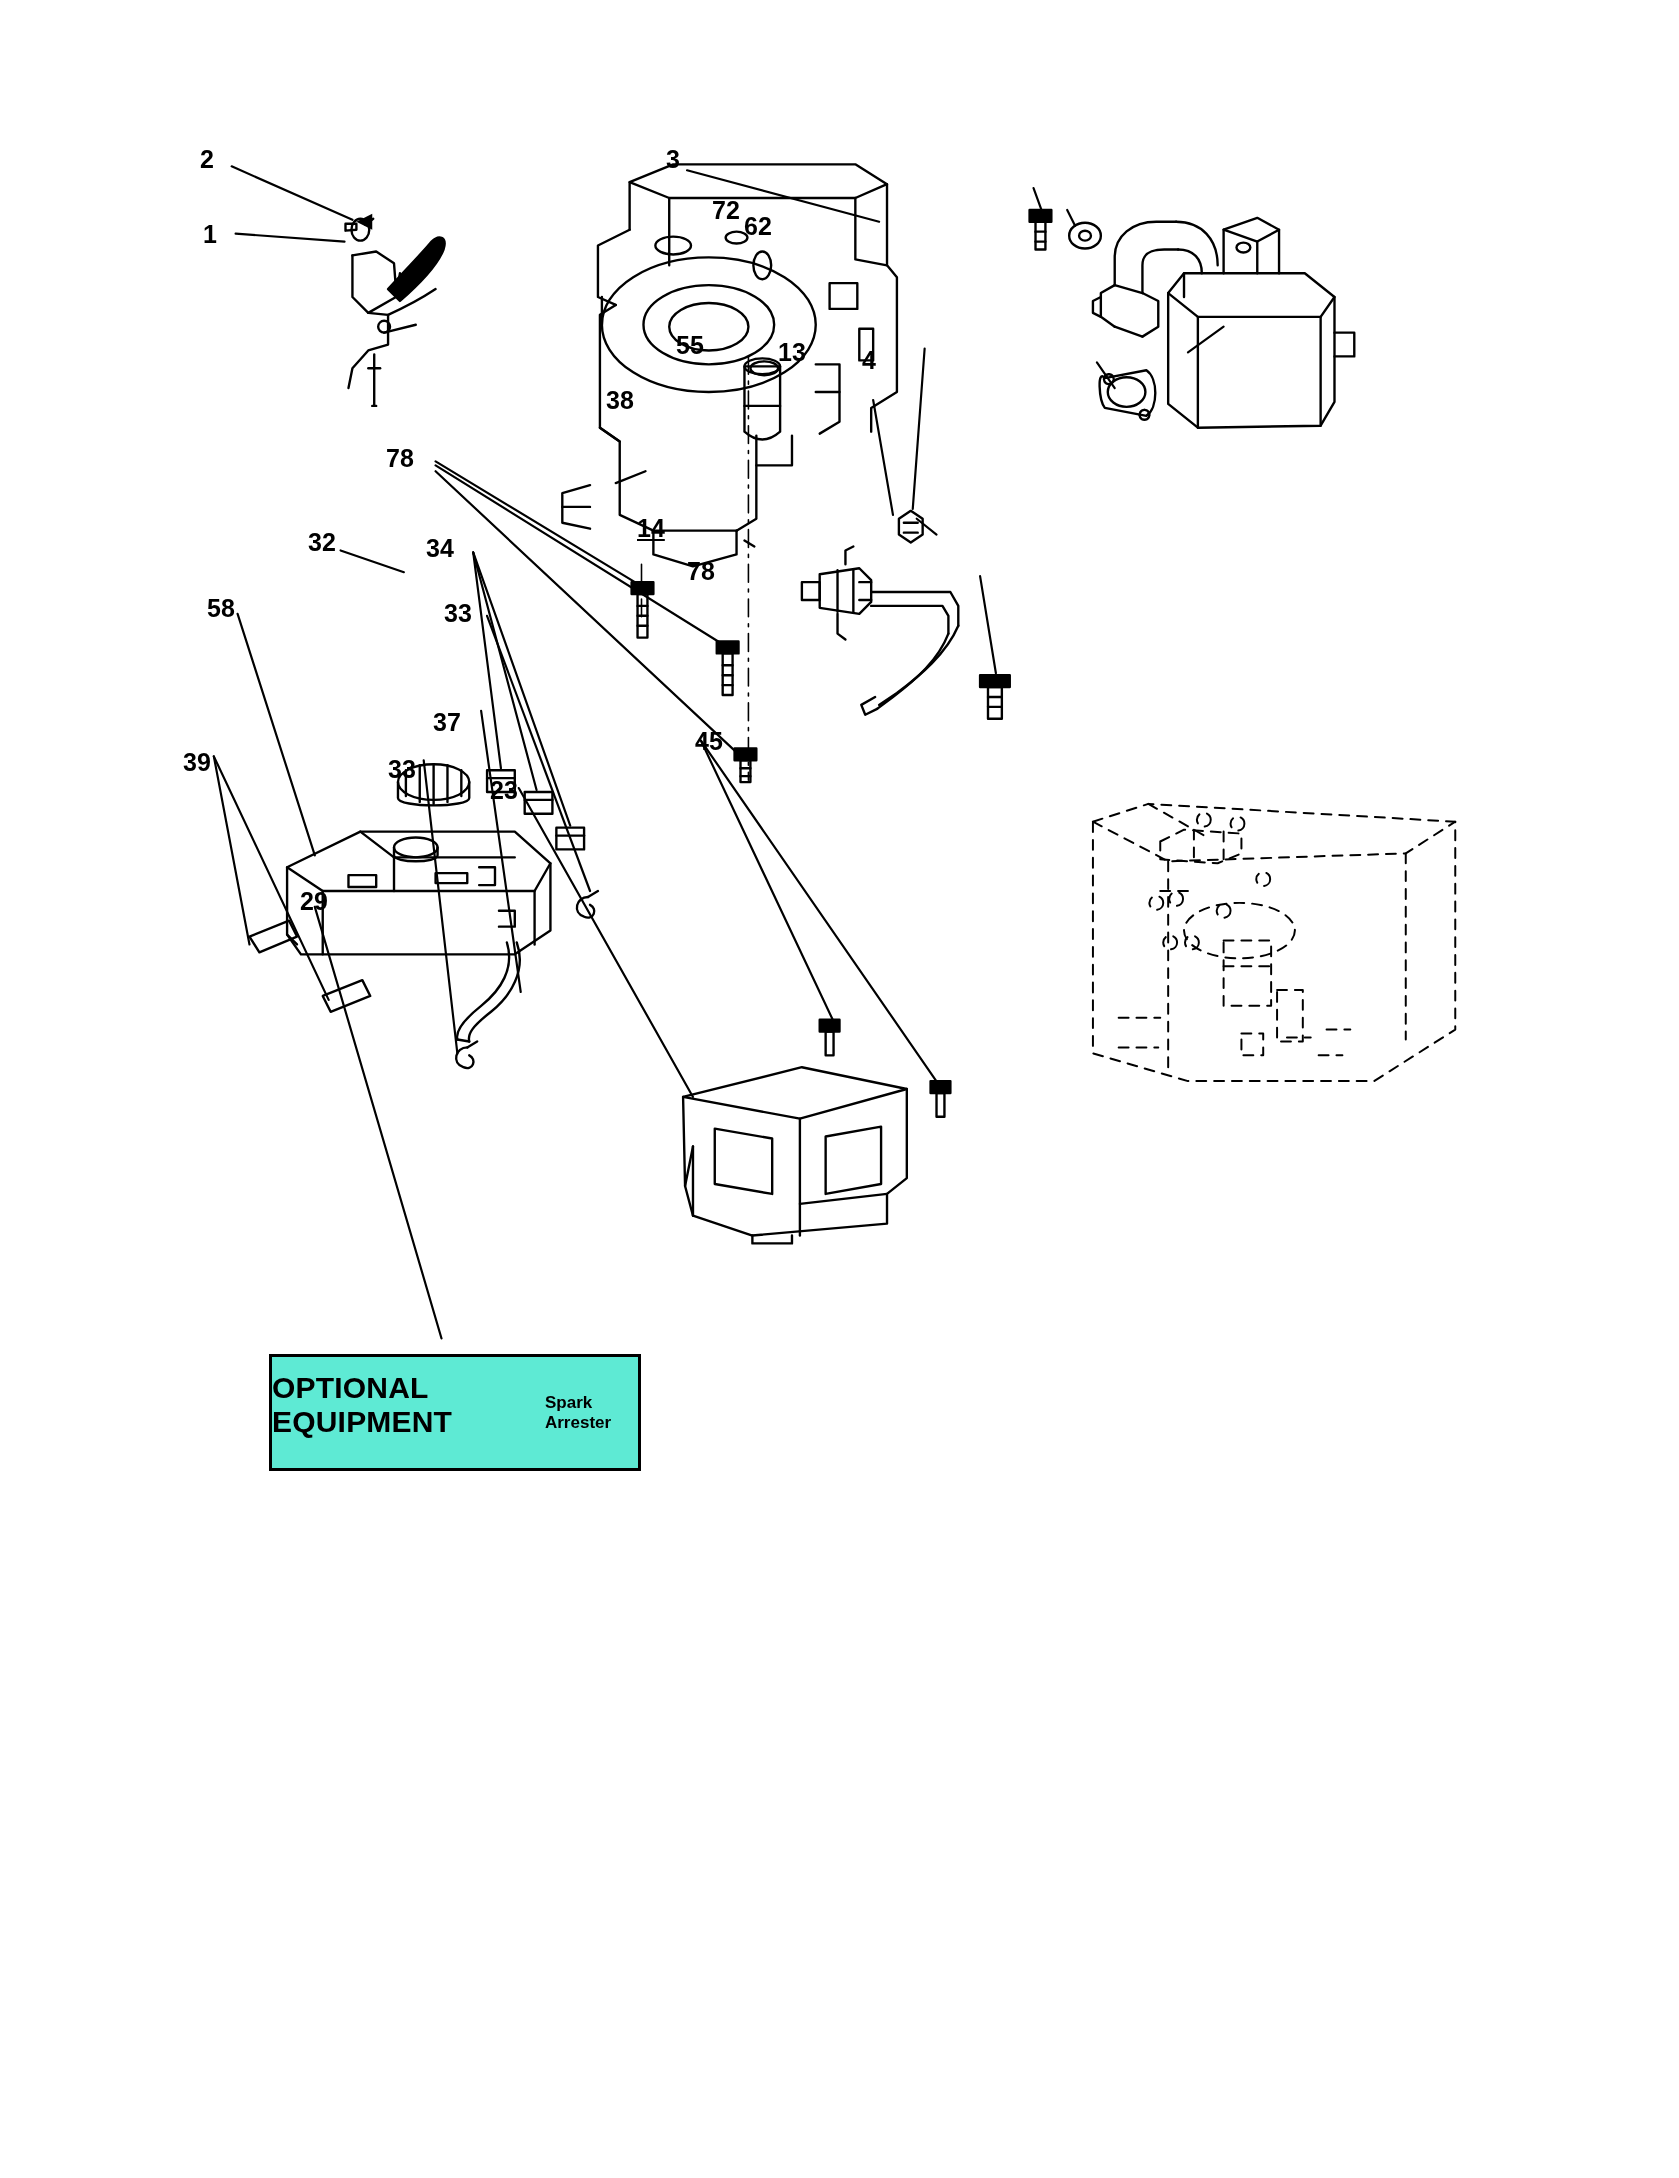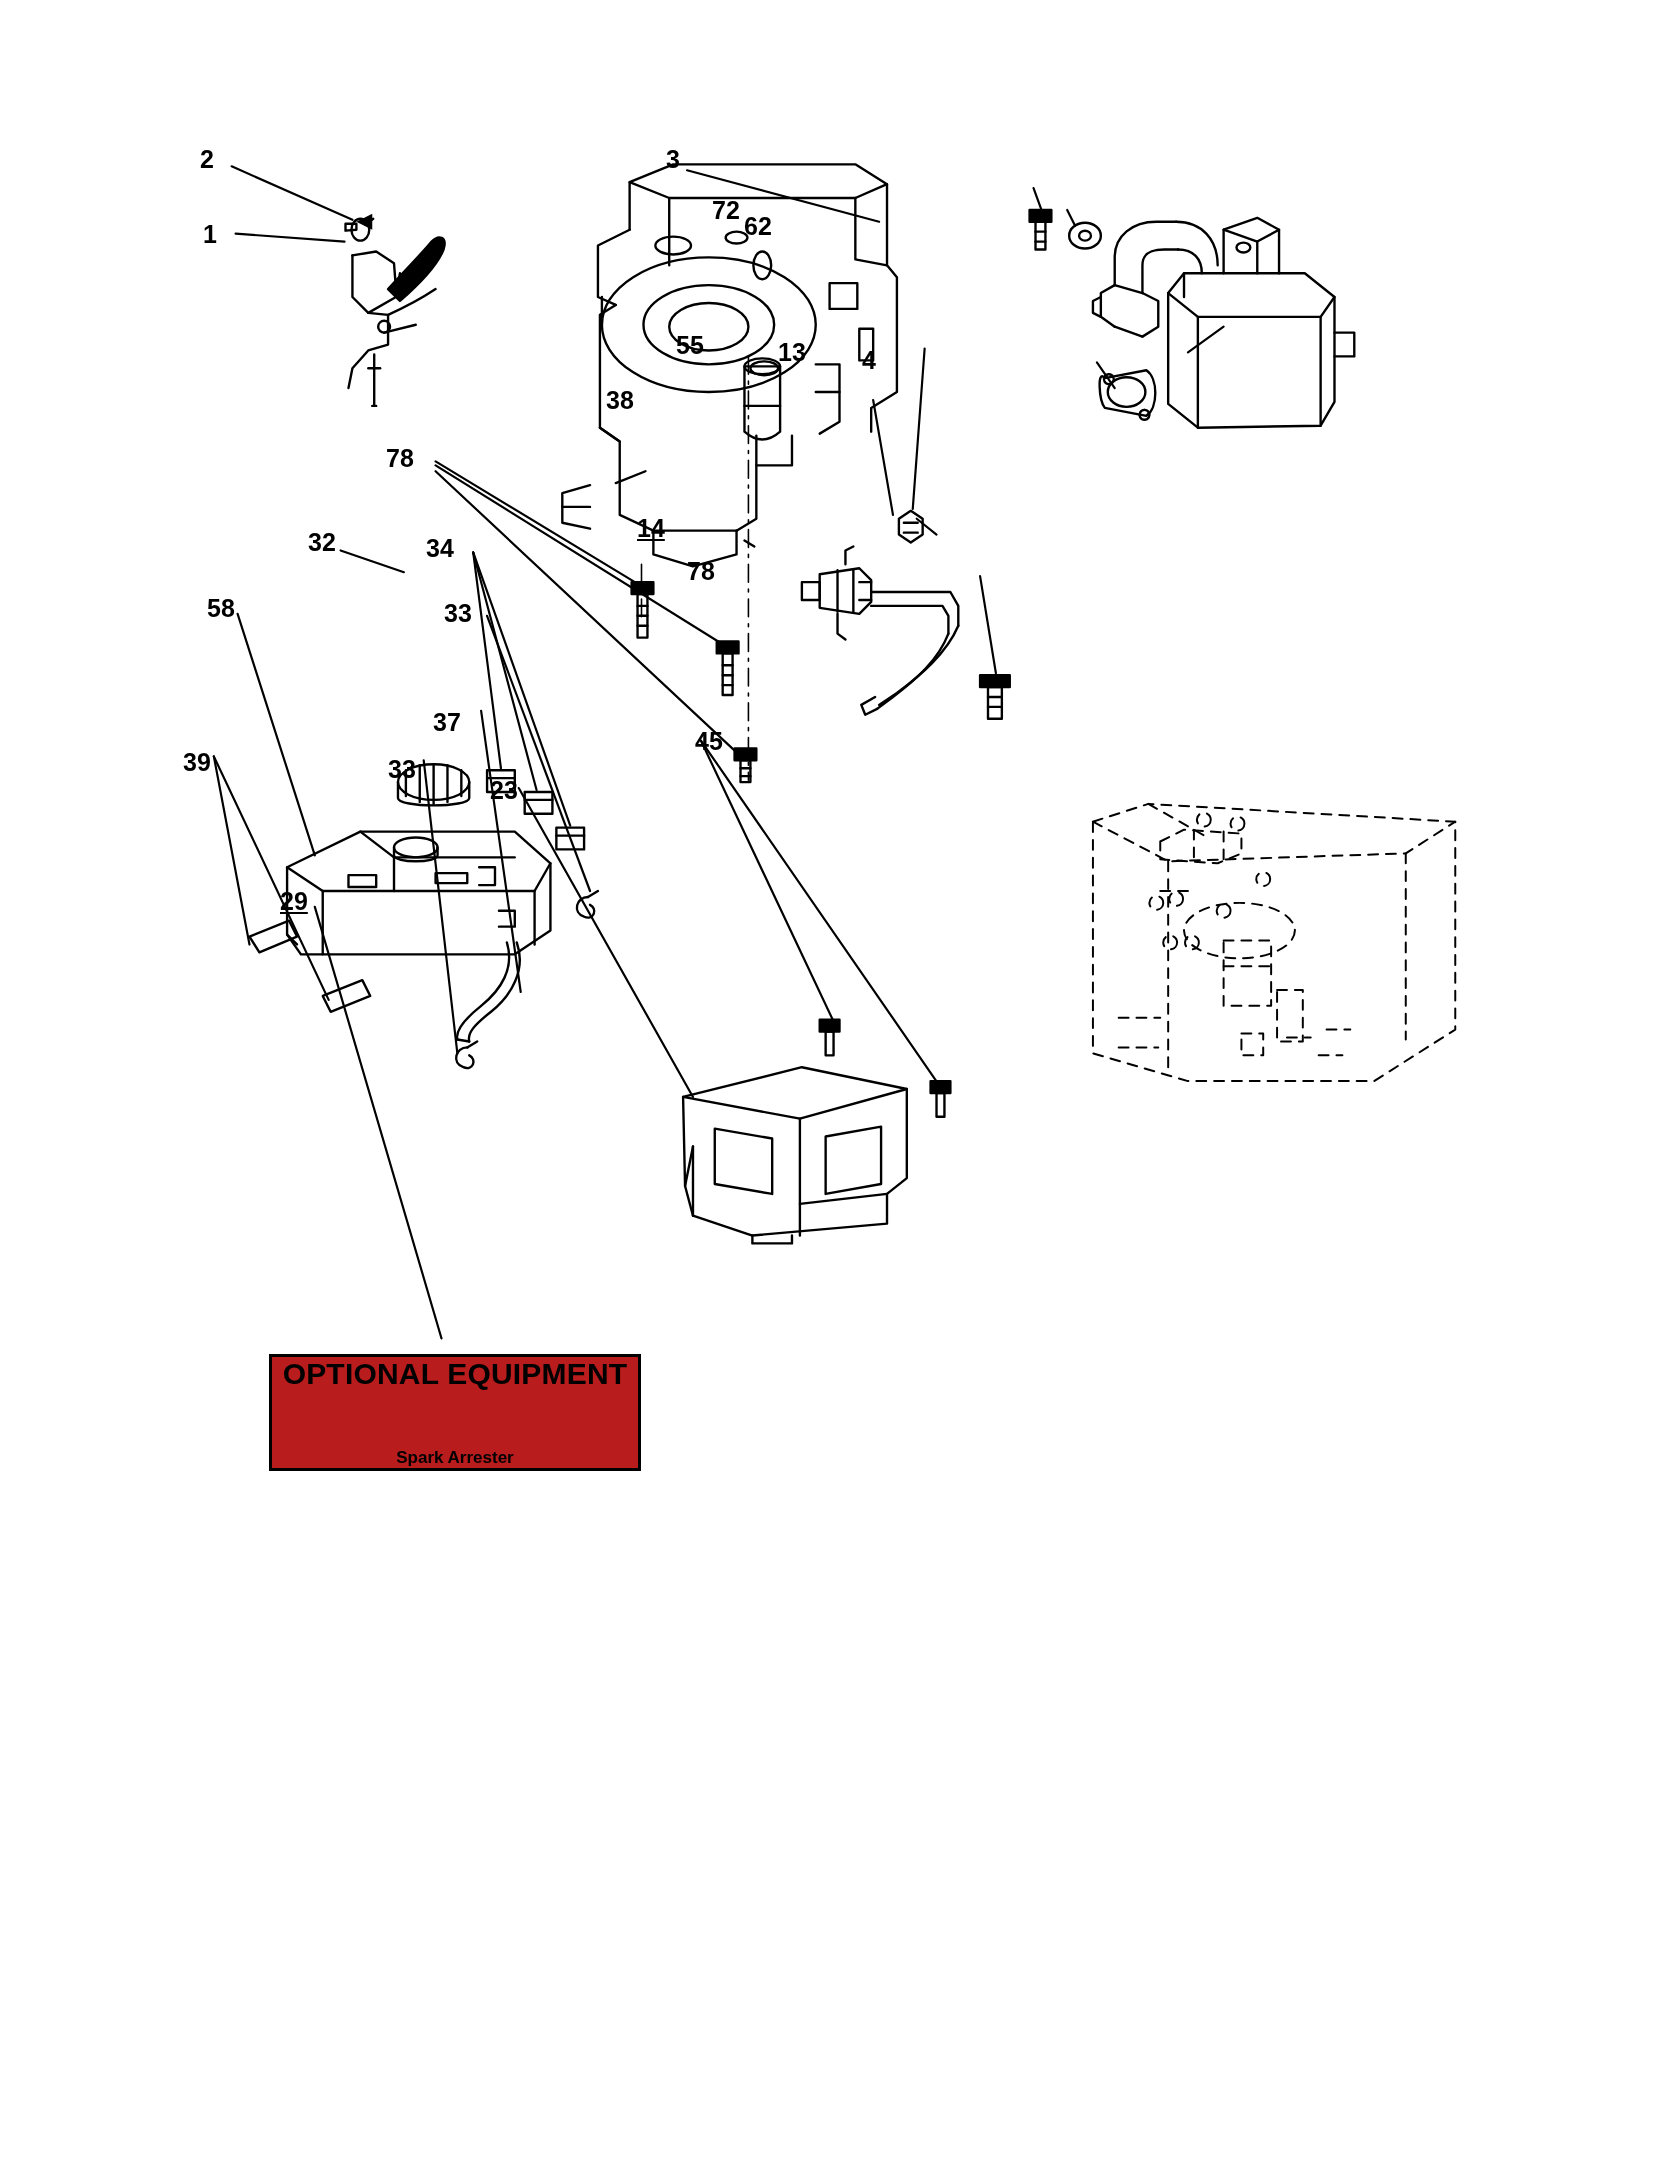--- a/index.html
+++ b/index.html
@@ -27,25 +27,25 @@
     position: absolute;
     left: 0;
     top: 0;
     width: 1679px;
     height: 2178px;
     pointer-events: none;
   }
   #optional-box {
     position: absolute;
     border: 3px solid #000;
-    background: #b91c1c;
+    background: #5eead4;
     display: flex;
-    flex-direction: column;
+    flex-direction: row;
     align-items: center;
-    justify-content: space-between;
+    justify-content: center;
   }
   #optional-box .line1 {
     font-weight: bold;
     font-size: 30px;
     letter-spacing: 0.2px;
     margin-bottom: 16px;
   }
   #optional-box .line2 {
     font-weight: bold;
     font-size: 17px;
@@ -340,21 +340,21 @@
   <div class="cb" style="left:687px; top:559px;">78</div>
   <div class="cb" style="left:308px; top:530px;">32</div>
   <div class="cb" style="left:426px; top:536px;">34</div>
   <div class="cb" style="left:207px; top:596px;">58</div>
   <div class="cb" style="left:444px; top:601px;">33</div>
   <div class="cb" style="left:433px; top:710px;">37</div>
   <div class="cb" style="left:183px; top:750px;">39</div>
   <div class="cb" style="left:388px; top:757px;">33</div>
   <div class="cb" style="left:695px; top:729px;">45</div>
   <div class="cb" style="left:490px; top:778px;">23</div>
-  <div class="cb" style="left:280px; top:889px;text-decoration:underline;">29</div>
+  <div class="cb" style="left:300px; top:889px;">29</div>
 
   <div id="optional-box" style="left:269px; top:1354px; width:366px; height:111px;">
     <div class="line1">OPTIONAL EQUIPMENT</div>
     <div class="line2">Spark Arrester</div>
   </div>
 
 </div>
 
 
 </body></html>

